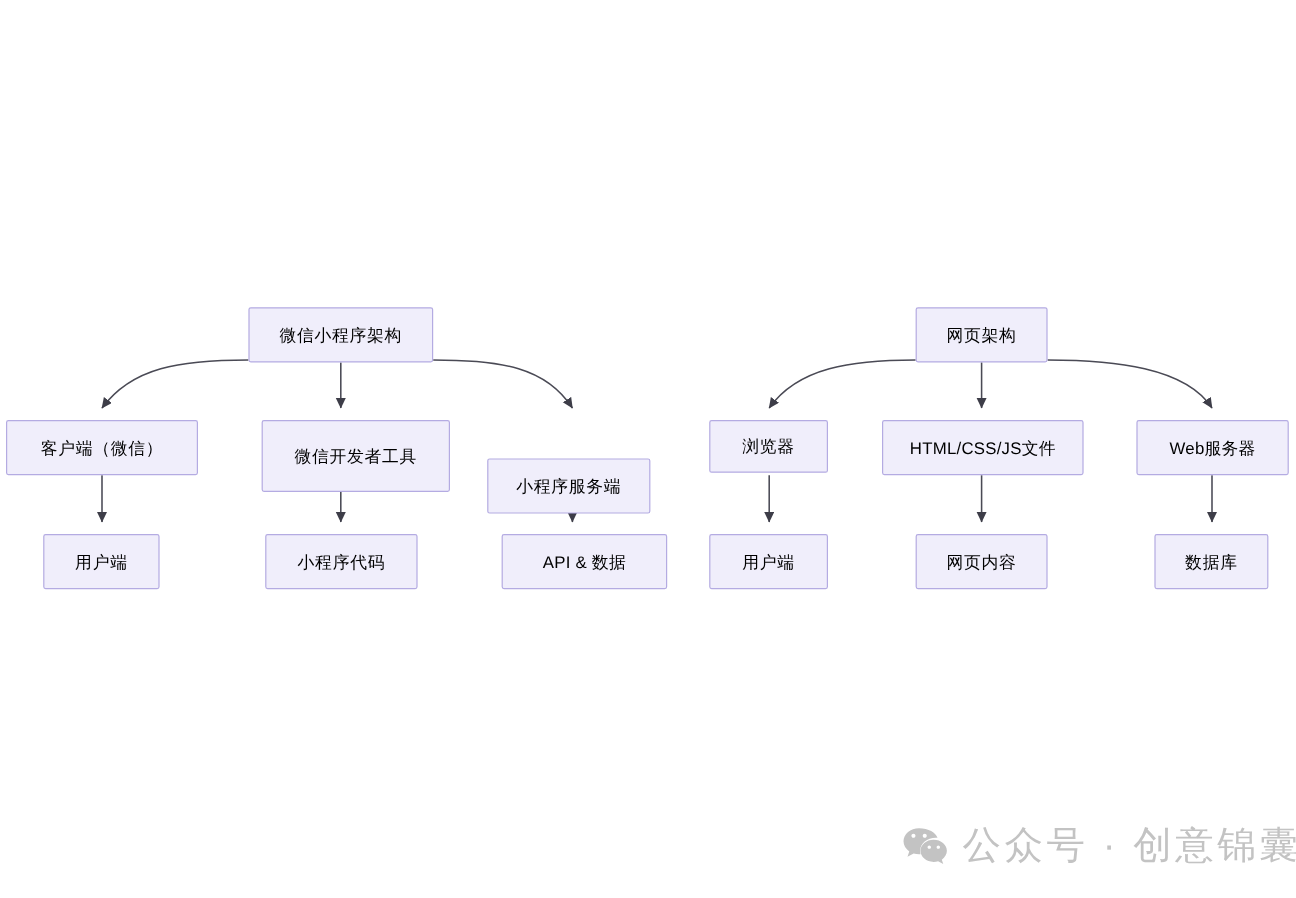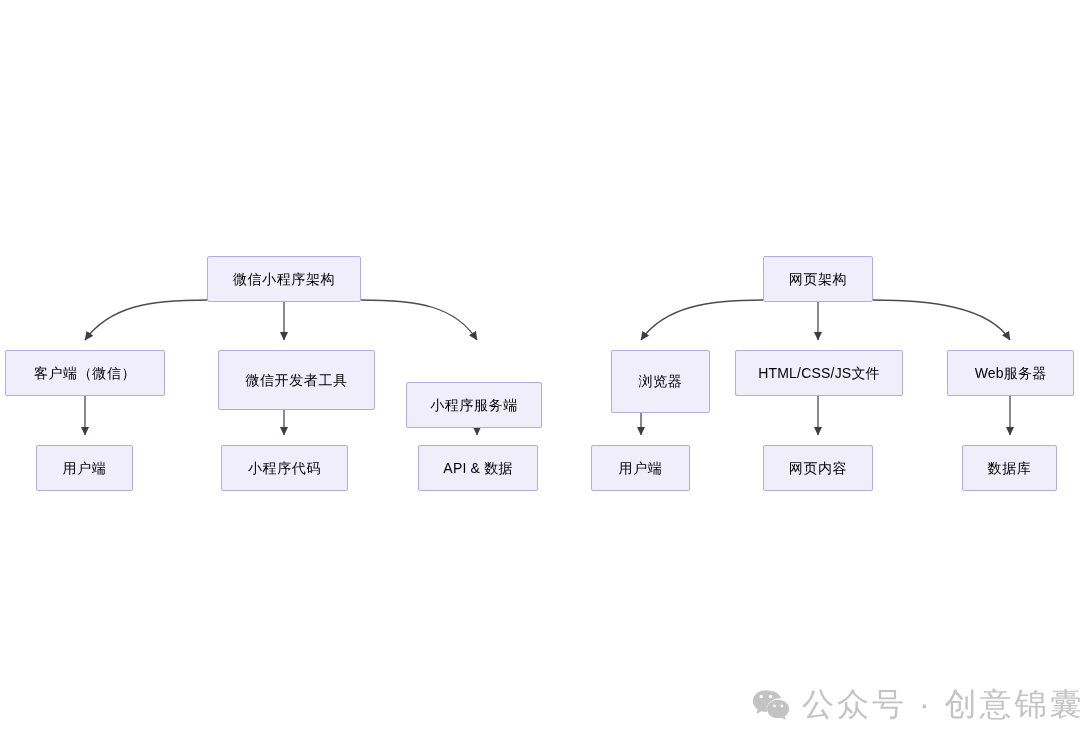--- a/index.html
+++ b/index.html
@@ -96,25 +96,25 @@
   </svg>
 
   <div class="node" style="left:207px; top:256px; width:154px; height:46px;">微信小程序架构</div>
 
   <div class="node" style="left:5px; top:350px; width:160px; height:46px;">客户端（微信）</div>
   <div class="node" style="left:206px; top:350px; width:157px; height:60px;margin-left:12px;">微信开发者工具</div>
   <div class="node" style="left:406px; top:350px; width:136px; height:46px;margin-top:32px;">小程序服务端</div>
 
   <div class="node" style="left:36px; top:445px; width:97px; height:46px;">用户端</div>
   <div class="node" style="left:221px; top:445px; width:127px; height:46px;">小程序代码</div>
-  <div class="node latin" style="left:418px; top:445px; width:120px; height:46px;">API &amp; 数据</div>
+  <div class="node latin" style="left:418px; top:445px; width:138px; height:46px;">API &amp; 数据</div>
 
   <div class="node" style="left:763px; top:256px; width:110px; height:46px;">网页架构</div>
 
-  <div class="node" style="left:591px; top:350px; width:99px; height:63px;margin-left:20px;">浏览器</div>
+  <div class="node" style="left:591px; top:350px; width:99px; height:44px;">浏览器</div>
   <div class="node latin" style="left:735px; top:350px; width:168px; height:46px;">HTML/CSS/JS文件</div>
   <div class="node latin" style="left:947px; top:350px; width:127px; height:46px;">Web服务器</div>
 
   <div class="node" style="left:591px; top:445px; width:99px; height:46px;">用户端</div>
   <div class="node" style="left:763px; top:445px; width:110px; height:46px;">网页内容</div>
   <div class="node" style="left:962px; top:445px; width:95px; height:46px;">数据库</div>
 
   <div class="watermark" style="left:752px; top:683px;">
     <svg class="wm-icon" viewBox="0 0 40 34">
       <path d="M14.6 1.2C6.9 1.2 0.8 6.4 0.8 12.8c0 3.6 2 6.8 5.1 9l-1.6 4.7 5.5-2.8c1.5 0.4 3.1 0.6 4.8 0.6 0.4 0 0.9 0 1.3-0.1-0.3-0.9-0.4-1.9-0.4-2.9 0-6.4 6.2-11.6 13.9-11.6 0.5 0 1 0 1.5 0.1C29.6 5 22.8 1.2 14.6 1.2z M9.6 9.8c-1 0-1.8-0.8-1.8-1.8 0-1 0.8-1.8 1.8-1.8 1 0 1.8 0.8 1.8 1.8C11.4 9 10.6 9.8 9.6 9.8z M19.6 9.8c-1 0-1.8-0.8-1.8-1.8 0-1 0.8-1.8 1.8-1.8 1 0 1.8 0.8 1.8 1.8C21.4 9 20.6 9.8 19.6 9.8z" fill="#c3c3c3"></path>

